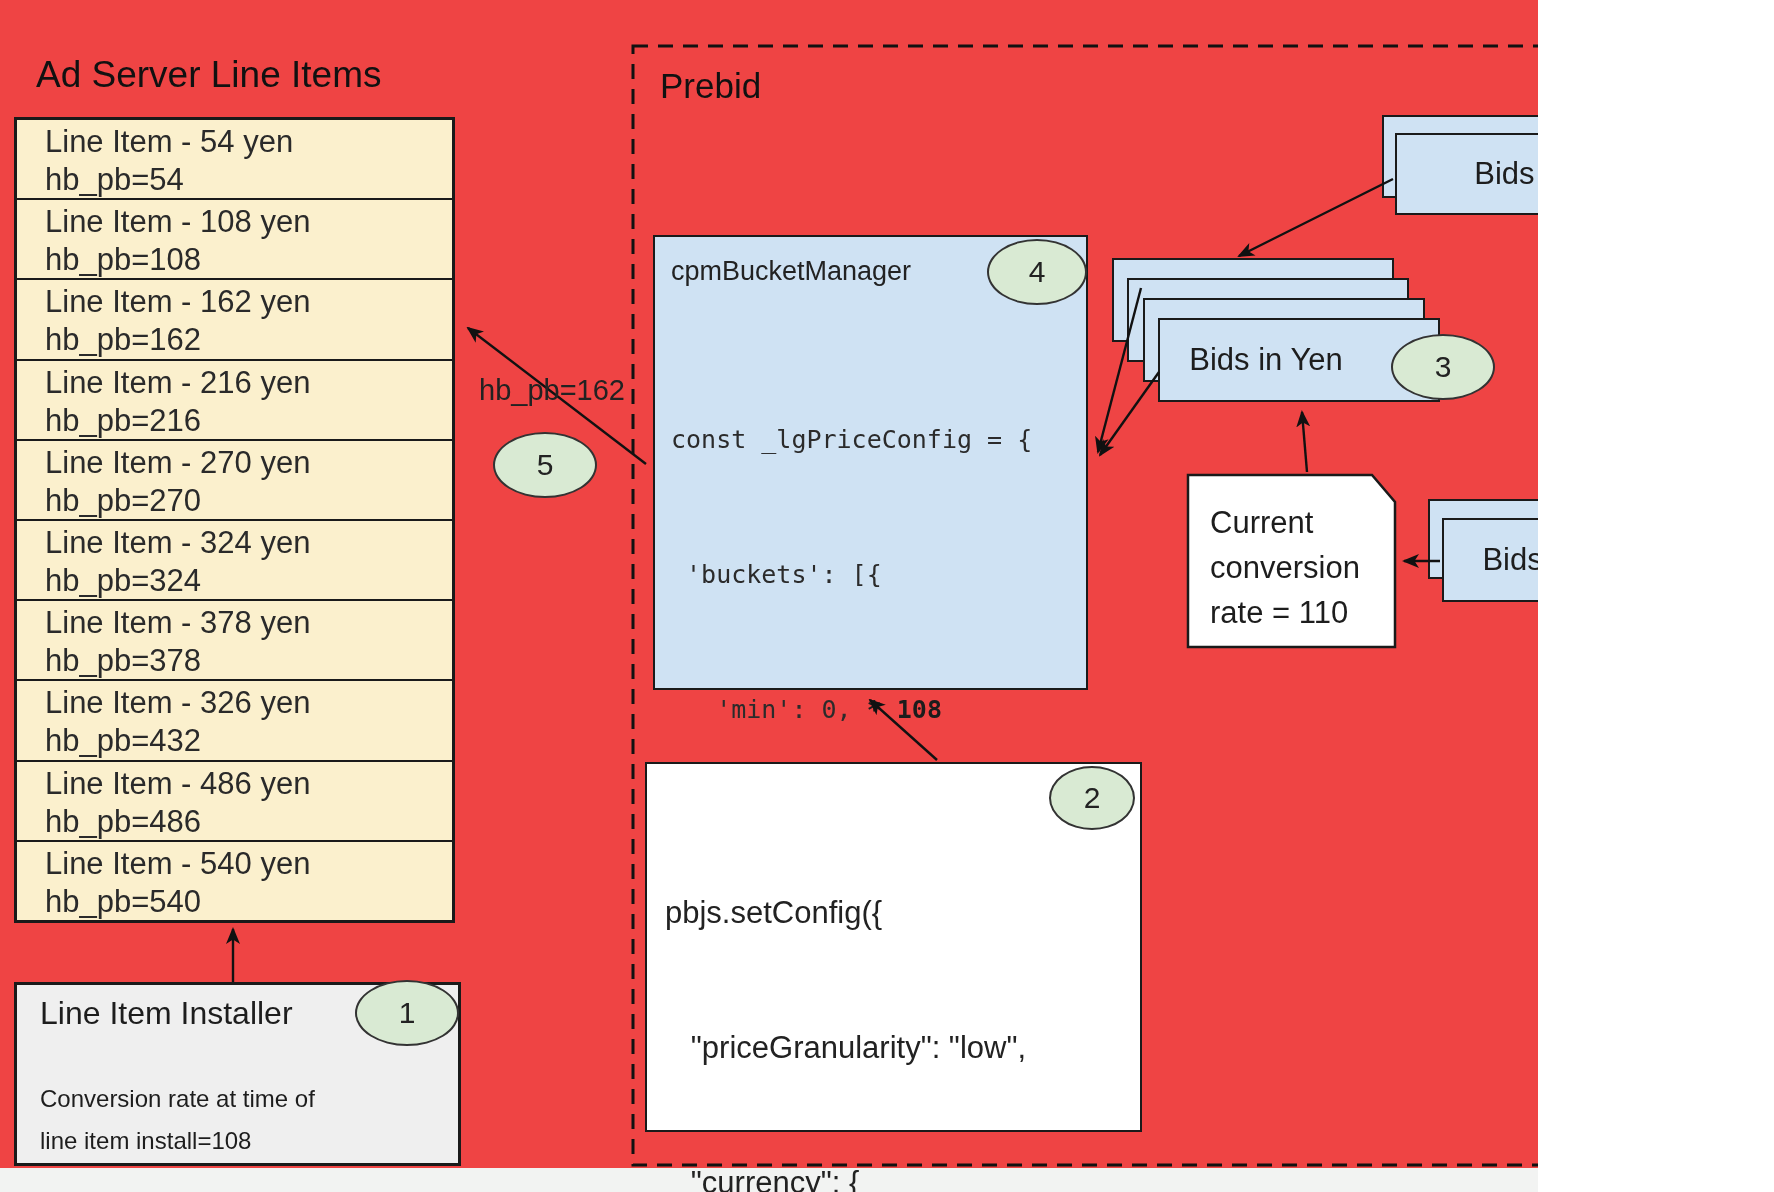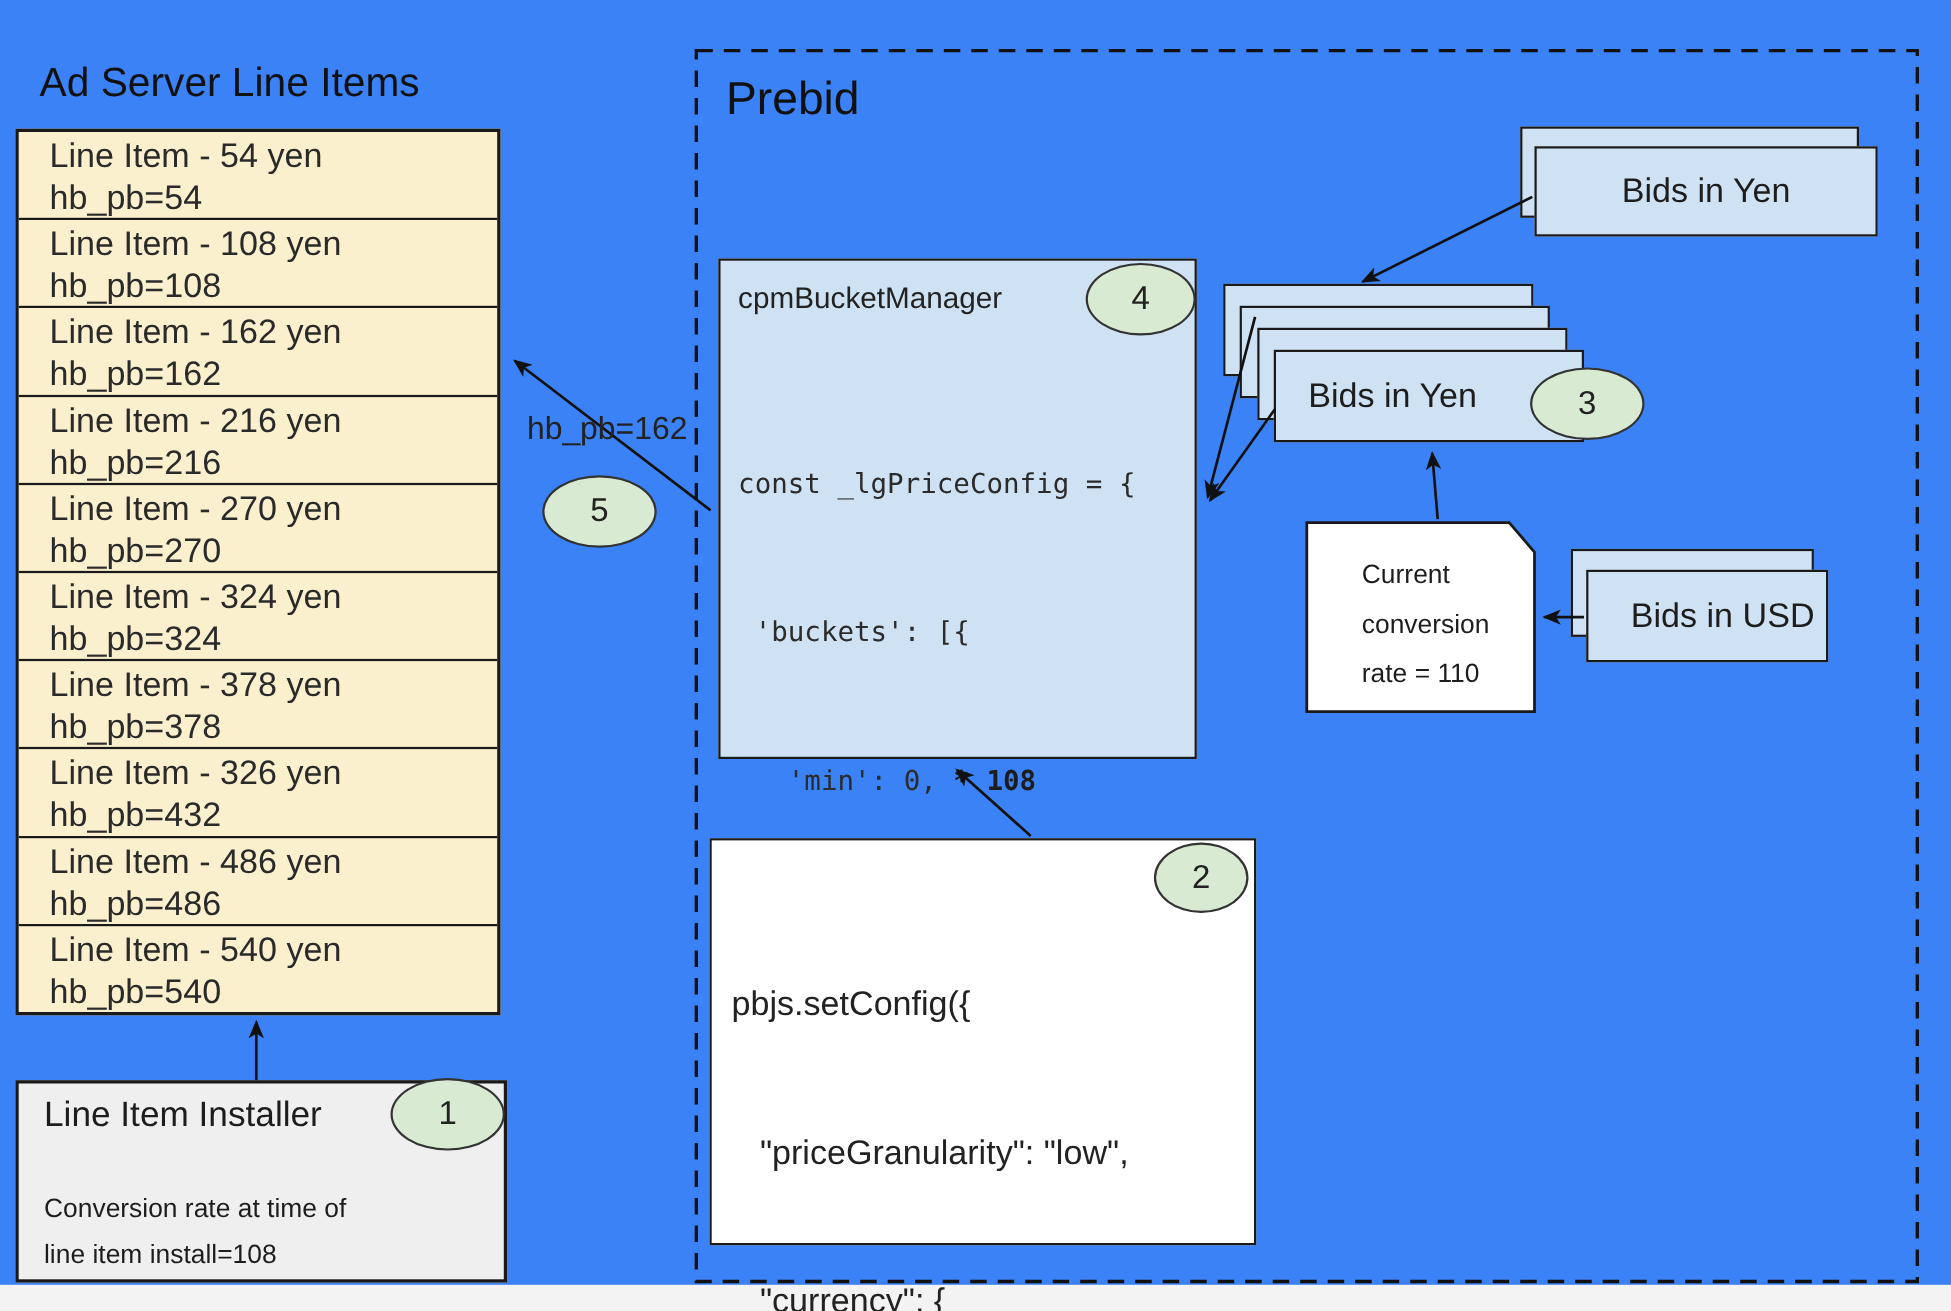--- a/index.html
+++ b/index.html
@@ -1,18 +1,18 @@
 <!DOCTYPE html>
 <html><head>
 <meta charset="utf-8">
 <style>
   html,body{margin:0;padding:0;background:#ffffff;}
   #canvas{
-    position:relative;width:1774px;height:1192px;overflow:hidden;
-    background:#3b82f6;font-family:"Liberation Sans",sans-serif;color:#1d1d1d;
+    position:relative;width:1538px;height:1192px;overflow:hidden;
+    background:#ef4444;font-family:"Liberation Sans",sans-serif;color:#1d1d1d;
   }
   .abs{position:absolute;}
   svg.layer{position:absolute;left:0;top:0;pointer-events:none;}
 
   
   .diagram-title{left:36px;top:54px;font-size:37px;color:#111;}
   .li-table{
     left:14px;top:117px;width:441px;height:806px;
     background:#fbf0cd;border:3px solid #1a1a1a;box-sizing:border-box;
     display:flex;flex-direction:column;
@@ -23,21 +23,21 @@
   .li-line{display:block;white-space:nowrap;}
 
   .installer-box{
     left:14px;top:982px;width:447px;height:184px;
     background:#efefef;border:3px solid #1a1a1a;box-sizing:border-box;
   }
   .installer-title{left:40px;top:995px;font-size:32px;}
   .installer-note{left:40px;top:1078px;font-size:24px;line-height:42px;}
 
   
-  .prebid-title{left:660px;top:66px;font-size:42px;color:#111;}
+  .prebid-title{left:660px;top:66px;font-size:35px;color:#111;}
 
   .cpm-box{
     left:653px;top:235px;width:435px;height:455px;
     background:#cfe2f3;border:2.5px solid #1a1a1a;box-sizing:border-box;
   }
   .cpm-label{left:671px;top:256px;font-size:27px;color:#222;}
   .cpm-code{
     left:671px;top:327px;font-family:"DejaVu Sans Mono",monospace;
     font-size:25px;line-height:45px;color:#2b2b2b;white-space:pre;
   }
@@ -59,21 +59,21 @@
   }
   .yen-top-back {left:1382px;top:115px;width:308px;height:83px;}
   .yen-top-front{left:1395px;top:133px;width:312px;height:82px;}
   .stack-a{left:1112px;top:258px;width:282px;height:84px;}
   .stack-b{left:1127px;top:278px;width:282px;height:84px;}
   .stack-c{left:1143px;top:298px;width:282px;height:84px;}
   .stack-d{left:1158px;top:318px;width:282px;height:84px;padding-right:66px;}
   .usd-back {left:1428px;top:499px;width:221px;height:80px;}
   .usd-front{left:1442px;top:518px;width:220px;height:84px;padding-left:28px;}
 
-  .note-text{left:1210px;top:500px;font-size:24px;line-height:45px;margin-left:28px;}
+  .note-text{left:1210px;top:500px;font-size:31px;line-height:45px;}
 
   .hbpb-label{left:479px;top:374px;font-size:29px;color:#222;}
 
   
   .badge{
     background:#d9ead3;border:2.5px solid #333;border-radius:50%;
     box-sizing:border-box;display:flex;align-items:center;justify-content:center;
     font-size:30px;color:#222;
   }
   .badge-1{left:355px; top:980px;width:104px;height:66px;}

